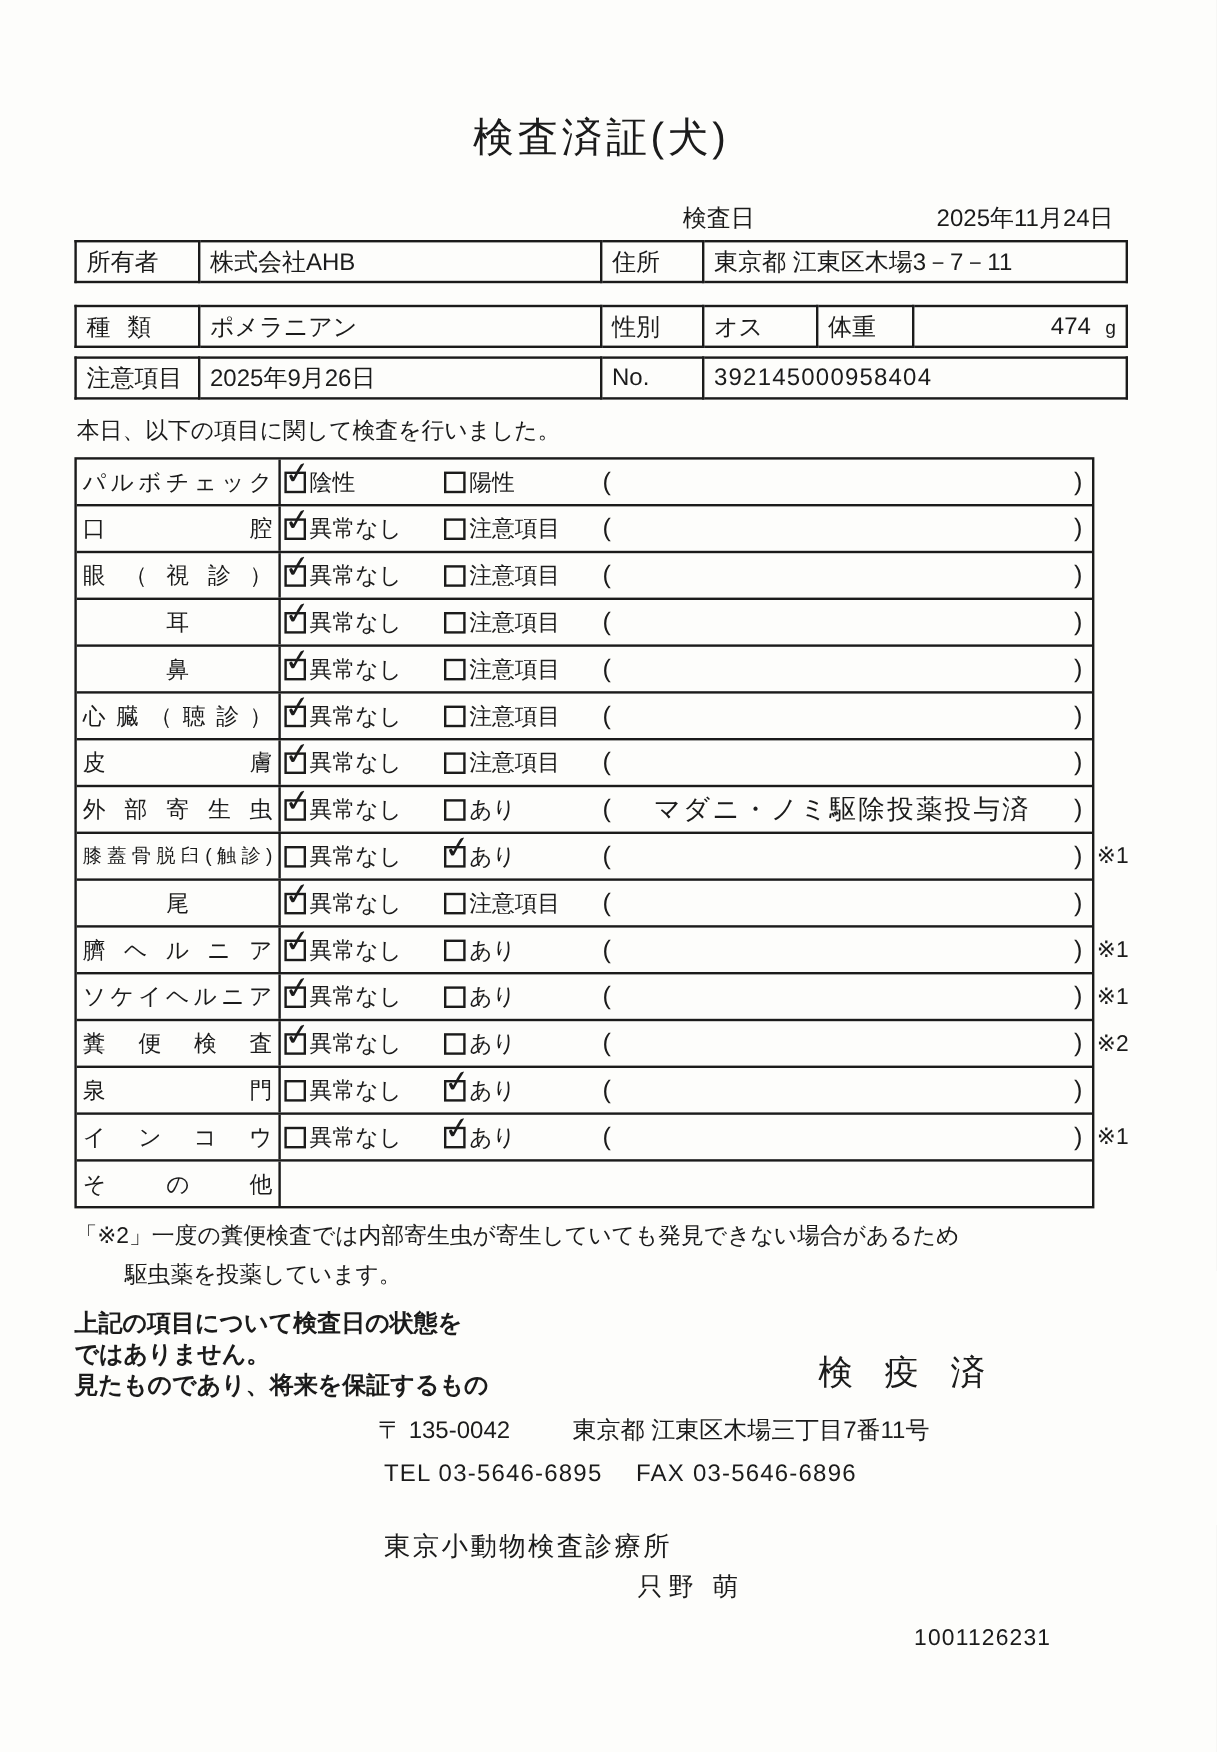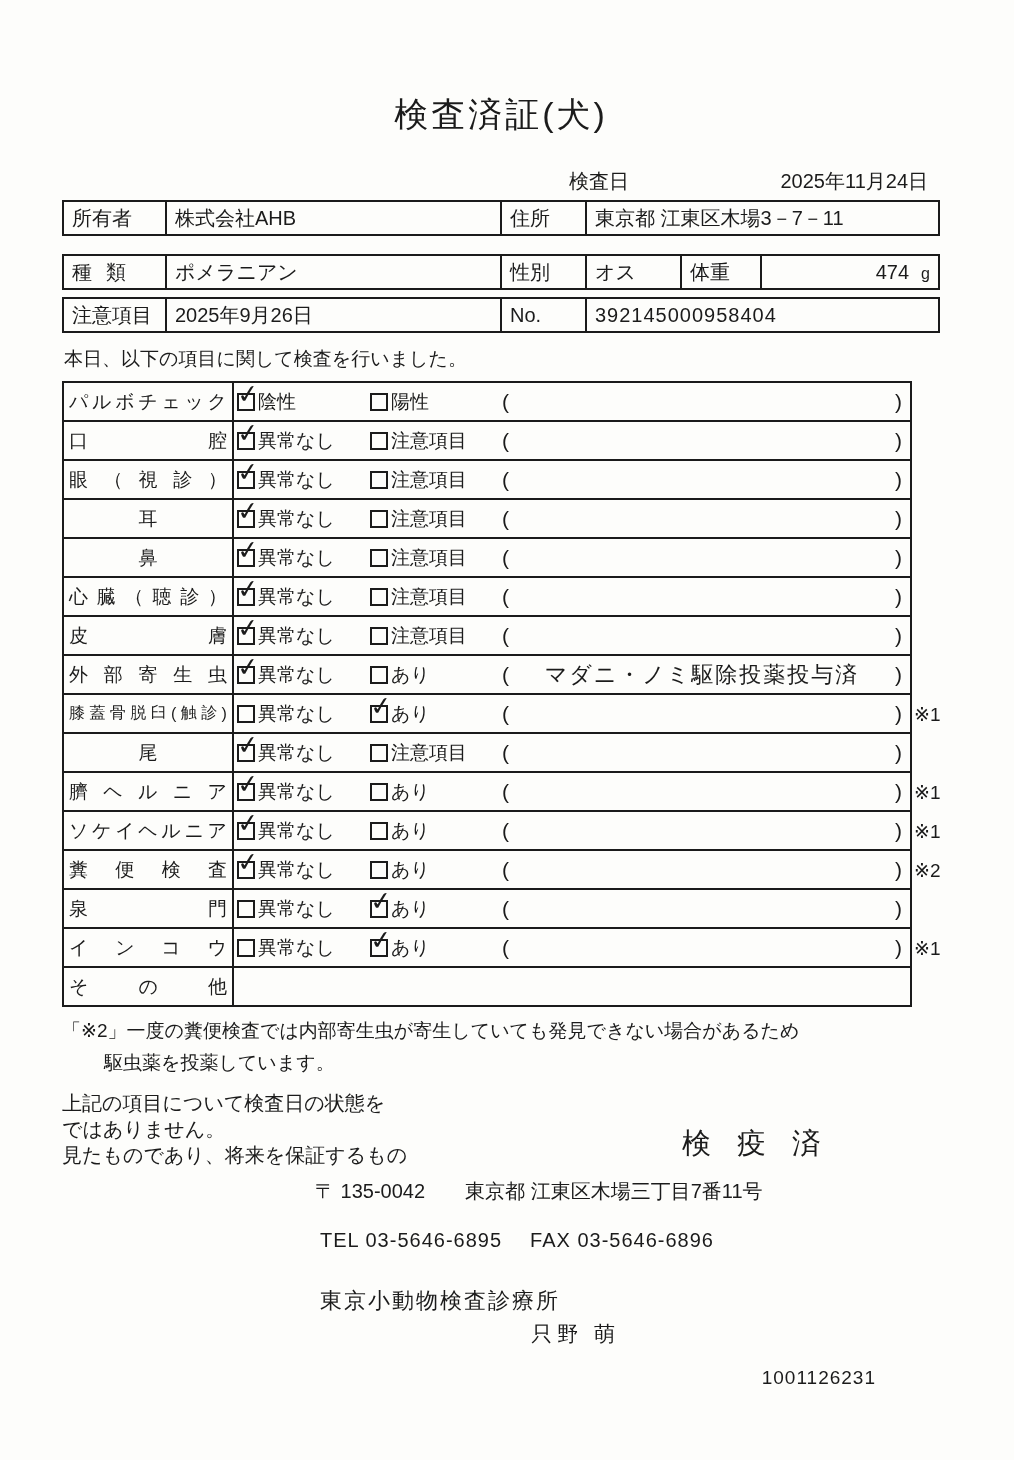--- a/index.html
+++ b/index.html
@@ -41,27 +41,27 @@
   .paren{flex:1;display:flex;align-items:center;padding:0 8px 0 0;font-size:21px;}
   .p-note{flex:1;text-align:center;font-size:22px;font-weight:500;letter-spacing:2px;}
   .c-mark{position:absolute;right:-46px;top:50%;transform:translateY(-50%);font-size:19px;width:42px;}
   .hidden{visibility:hidden;}
 
   .footnotes{margin-top:10px;font-size:19px;}
   .footnotes p{margin:0 0 3px 0;line-height:1.5;}
   .footnotes .indent{padding-left:42px;}
 
   .disc-row{display:flex;margin-top:13px;}
-  .disclaimer{font-size:20px;font-weight:400;line-height:1.3;}
+  .disclaimer{font-size:20px;font-weight:700;line-height:1.3;}
   .disclaimer p{margin:0;}
   .stamp{margin-left:auto;margin-right:110px;margin-top:34px;font-size:29px;letter-spacing:9px;font-weight:500;white-space:nowrap;}
 
   .clinic{margin-top:10px;font-size:20px;}
-  .addr{margin:0 0 0 253px;display:flex;gap:40px;}
-  .telfax{margin:24px 0 0 258px;display:flex;gap:28px;letter-spacing:1px;}
+  .addr{margin:0 0 0 253px;display:flex;gap:52px;}
+  .telfax{margin:12px 0 0 258px;display:flex;gap:28px;letter-spacing:1px;}
   .cname{margin:34px 0 0 258px;font-size:22px;letter-spacing:2px;font-weight:500;}
   .cperson{margin:4px 0 0 258px;width:300px;text-align:right;font-size:21px;letter-spacing:5px;}
   .serial{text-align:right;padding-right:64px;font-size:19px;letter-spacing:1px;}
 </style>
 </head>
 <body>
 
 <div class="page">
   <div class="content">
 

